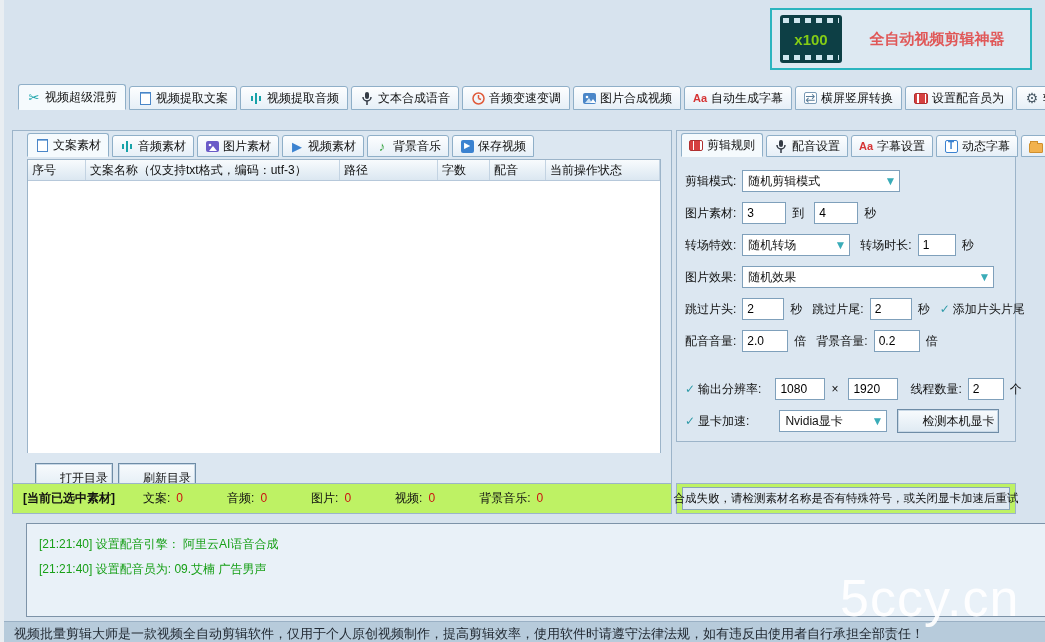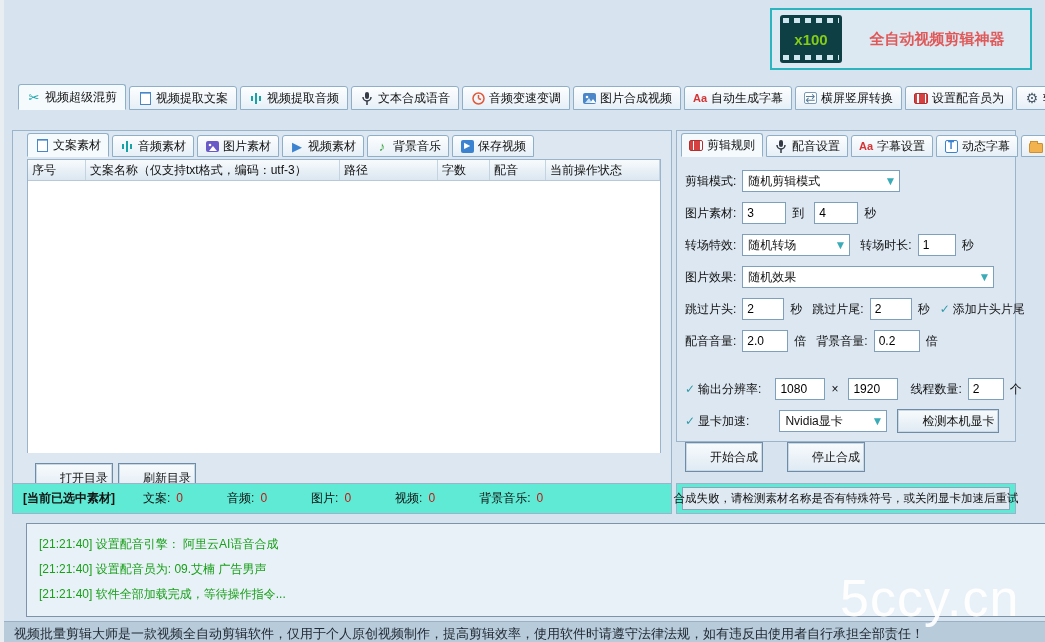--- a/index.html
+++ b/index.html
@@ -45,21 +45,21 @@
 
   
   .table { position:absolute; left:14px; top:28px; width:634px; height:294px; background:#fde047; border:1px solid #9cb4c9; }
   .thead { display:flex; height:21px; background:linear-gradient(#f8fbfd,#dbe7f1); border-bottom:1px solid #b6c8da; }
   .th { border-right:1px solid #c3d3e2; padding:0 4px; line-height:20px; overflow:hidden; white-space:nowrap; }
 
   .btn { display:inline-flex; align-items:center; justify-content:center; background:linear-gradient(#f8fbfd,#dfeaf3); border:1px solid #6e8ca6; box-shadow:0 0 0 1px #c8d8e6 inset; color:#111; font-size:12px; cursor:default;padding-left:20px; }
   .dir-btn { position:absolute; width:78px; height:30px; }
 
   
-  .statusbox { position:absolute; top:483px; height:31px; border:1px solid #9cb4c9; background:#5eead4; display:flex; align-items:center; }
+  .statusbox { position:absolute; top:483px; height:31px; border:1px solid #9cb4c9; background:#bef264; display:flex; align-items:center; }
   #left-status { left:8px; width:660px; padding-left:10px; }
   #left-status b { margin-right:28px; }
   .sel-item { margin-right:44px; }
   .sel-val { color:#cc1111; margin-left:6px; }
   #right-status { left:672px; width:340px; justify-content:flex-start; padding:3px 5px; }
   #right-status .inner { width:100%; height:100%; border:1px solid #8aa4ba; background:#dfe9f2; display:flex; align-items:center; justify-content:center; white-space:nowrap; font-size:11.5px; }
 
   
   .row { position:absolute; left:8px; display:flex; align-items:center; height:24px; white-space:nowrap; }
   .lbl { margin-right:6px; }
@@ -330,41 +330,36 @@
 
     <div class="row" style="top:278px;">
       <span class="lbl"><span class="chk">✓</span><span>显卡加速:</span></span>
       <span class="combo" style="width:108px;margin-left:24px;">
         <span>Nvidia显卡</span>
         <span class="arr">▼</span>
       </span>
       <button class="btn" style="width:102px;height:24px;margin-left:10px;">检测本机显卡</button>
     </div>
 
-    <div class="row" style="top:314px;">
-      <button class="btn" style="width:78px;height:30px;">开始合成</button>
-      <button class="btn" style="width:78px;height:30px;margin-left:24px;">停止合成</button>
-    </div>
   </div>
 
   <div id="left-status" class="statusbox">
     <b>[当前已选中素材]</b>
     <span class="sel-item"><span>文案:</span><span class="sel-val">0</span></span>
     <span class="sel-item"><span>音频:</span><span class="sel-val">0</span></span>
     <span class="sel-item"><span>图片:</span><span class="sel-val">0</span></span>
     <span class="sel-item"><span>视频:</span><span class="sel-val">0</span></span>
     <span class="sel-item"><span>背景音乐:</span><span class="sel-val">0</span></span>
   </div>
 
   <div id="right-status" class="statusbox">
     <div class="inner">合成失败，请检测素材名称是否有特殊符号，或关闭显卡加速后重试</div>
   </div>
 
   <div id="log">
     <div>[21:21:40] 设置配音引擎： 阿里云AI语音合成</div>
     <div>[21:21:40] 设置配音员为: 09.艾楠 广告男声</div>
-    <div>[21:21:40] 软件全部加载完成，等待操作指令...</div>
   </div>
 
   <div id="footer">视频批量剪辑大师是一款视频全自动剪辑软件，仅用于个人原创视频制作，提高剪辑效率，使用软件时请遵守法律法规，如有违反由使用者自行承担全部责任！</div>
 
   <div id="watermark">5ccy.cn</div>
 </div>
 
 </body></html>

